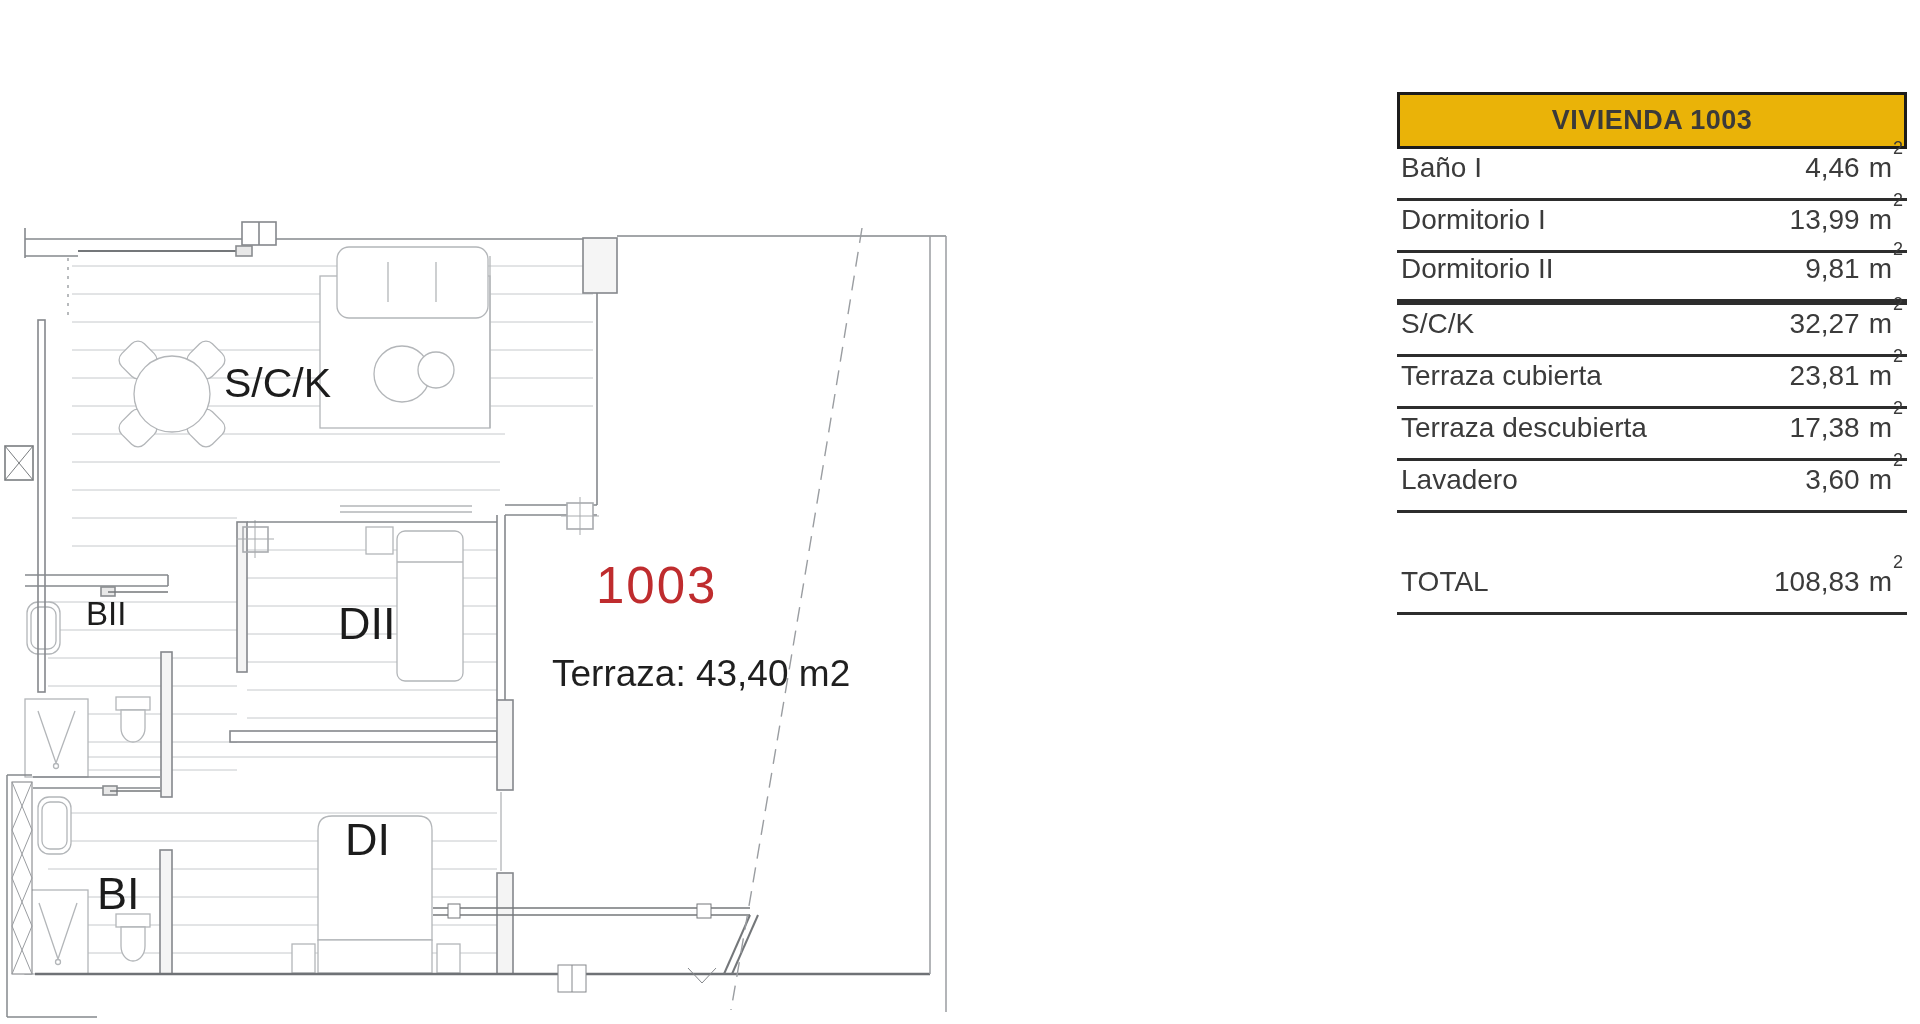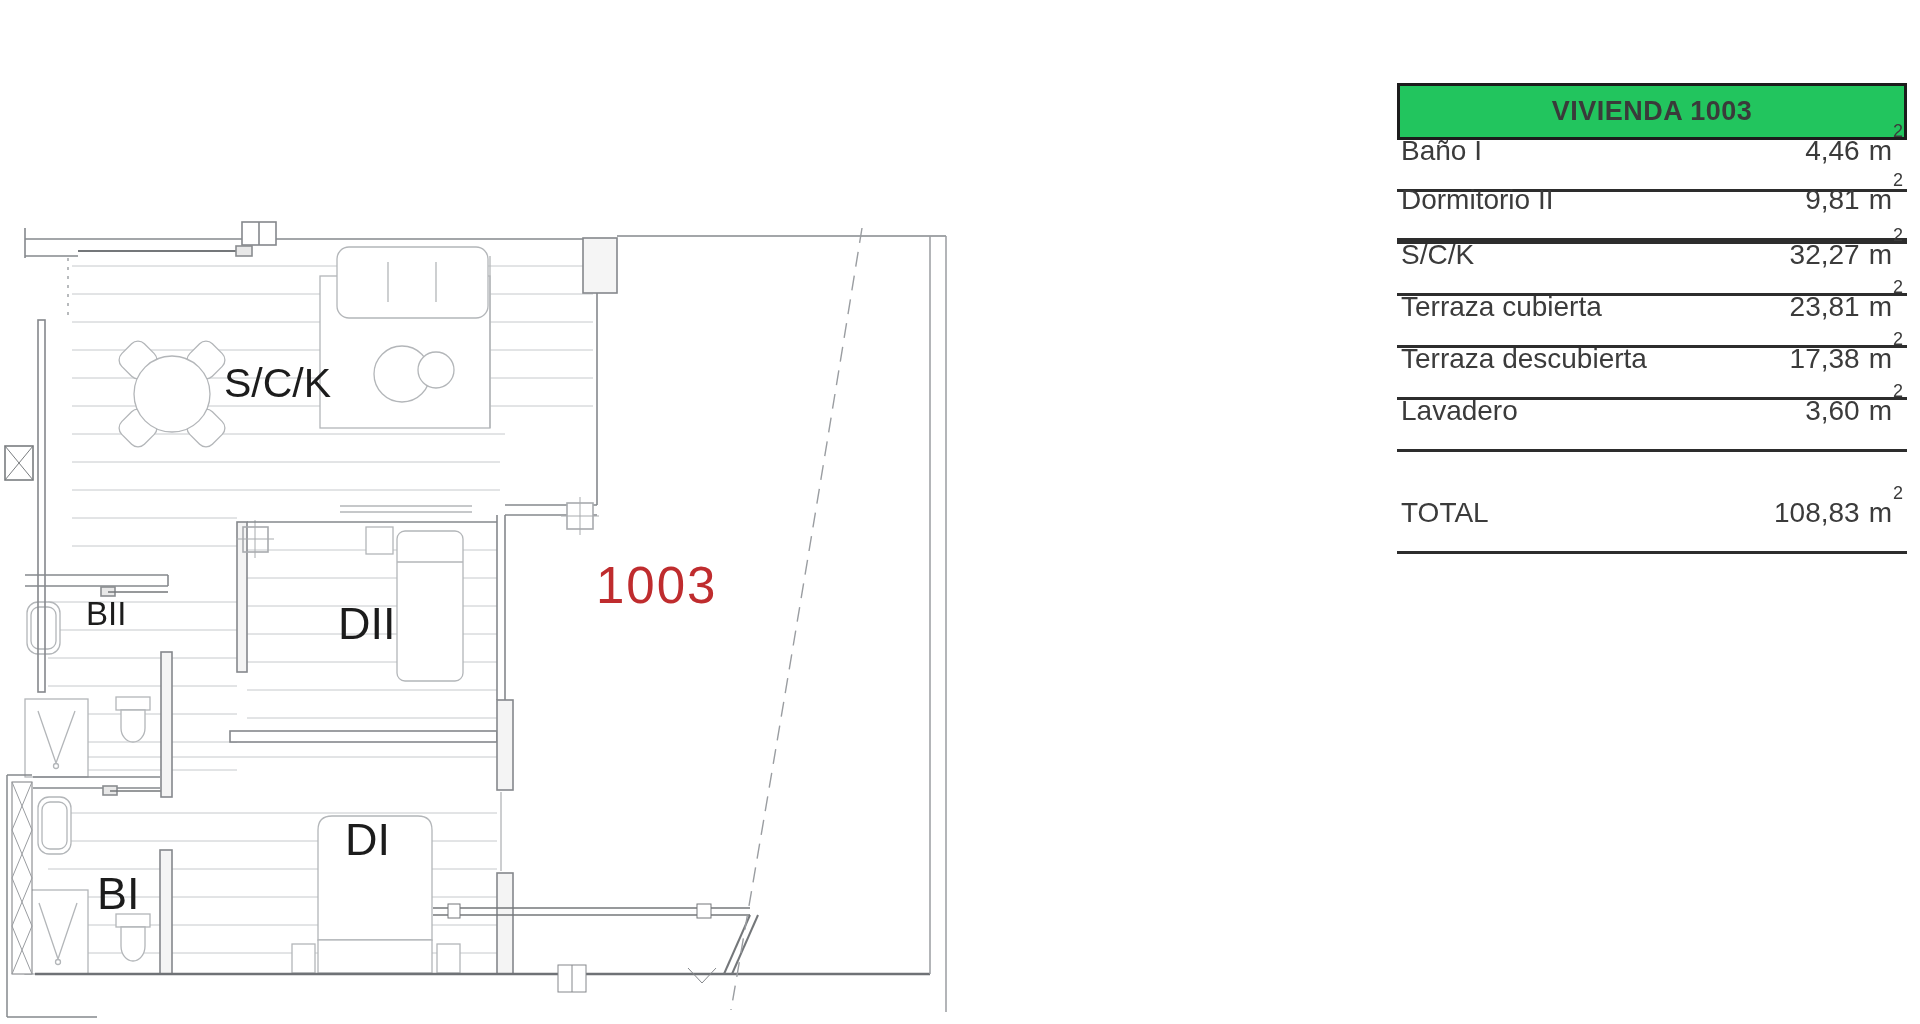--- a/index.html
+++ b/index.html
@@ -11,26 +11,26 @@
   .plan-label{position:absolute;color:#1c1c1c;white-space:nowrap;line-height:1;}
   .lbl-sck{left:224px;top:363px;font-size:41px;}
   .lbl-bii{left:86px;top:597px;font-size:33px;}
   .lbl-dii{left:338px;top:601px;font-size:45px;}
   .lbl-bi{left:97px;top:827px;font-size:45px;margin-top:44px;}
   .lbl-di{left:345px;top:817px;font-size:45px;}
   .lbl-1003{left:596px;top:560px;font-size:51px;letter-spacing:2px;}
   .lbl-terraza{left:552px;top:655px;font-size:37px;color:#1f1f1f;}
   
   .areas-table{position:absolute;left:1397px;top:83px;width:510px;color:#3b3b3b;}
-  .tbl-header{box-sizing:border-box;height:57px;background:#22c55e;border:3px solid #1c1c1c;
+  .tbl-header{box-sizing:border-box;height:57px;background:#eab308;border:3px solid #1c1c1c;
               display:flex;align-items:center;justify-content:center;
-              font-size:27px;font-weight:bold;color:#3a3a3a;letter-spacing:0.5px;}
+              font-size:27px;font-weight:bold;color:#3a3a3a;letter-spacing:0.5px;margin-top:9px;}
   .tbl-row{box-sizing:border-box;height:52px;border-bottom:3px solid #2d2d2d;
            display:flex;justify-content:space-between;align-items:flex-end;
-           padding:0 4px 22px 4px;font-size:28px;}
+           padding:0 4px 14px 4px;font-size:28px;}
   .tbl-row.thick{border-bottom-width:6px;align-items:flex-end;}
   .tbl-gap{height:50px;}
   .cell-label{white-space:nowrap;}
   .cell-value{white-space:nowrap;}
   .cell-value .unit{margin-left:9px;}
   .cell-value sup{font-size:18px;line-height:0;position:relative;top:-13px;margin-left:1px;}
 </style>
 </head>
 <body>
 
@@ -194,28 +194,33 @@
         <path d="M862,228 Q797,630 731,1010" stroke="#9a9da1" stroke-width="1.4" stroke-dasharray="15 9"></path>
       </g>
     </svg>
 
     <div class="plan-label lbl-sck">S/C/K</div>
     <div class="plan-label lbl-bii">BII</div>
     <div class="plan-label lbl-dii">DII</div>
     <div class="plan-label lbl-bi">BI</div>
     <div class="plan-label lbl-di">DI</div>
     <div class="plan-label lbl-1003" style="color:#bf2c2e;">1003</div>
+    <div class="plan-label lbl-terraza">Terraza: 43,40 m2</div>
   </div>
 
   <div class="areas-table">
     <div class="tbl-header">VIVIENDA 1003</div>
 
     <div class="tbl-row">
       <span class="cell-label">Baño I</span>
       <span class="cell-value"><span>4,46</span><span class="unit">m</span><sup>2</sup></span>
+    </div>
+    <div class="tbl-row">
+      <span class="cell-label">Dormitorio I</span>
+      <span class="cell-value"><span>13,99</span><span class="unit">m</span><sup>2</sup></span>
     </div>
     <div class="tbl-row thick">
       <span class="cell-label">Dormitorio II</span>
       <span class="cell-value"><span>9,81</span><span class="unit">m</span><sup>2</sup></span>
     </div>
     <div class="tbl-row">
       <span class="cell-label">S/C/K</span>
       <span class="cell-value"><span>32,27</span><span class="unit">m</span><sup>2</sup></span>
     </div>
     <div class="tbl-row">

